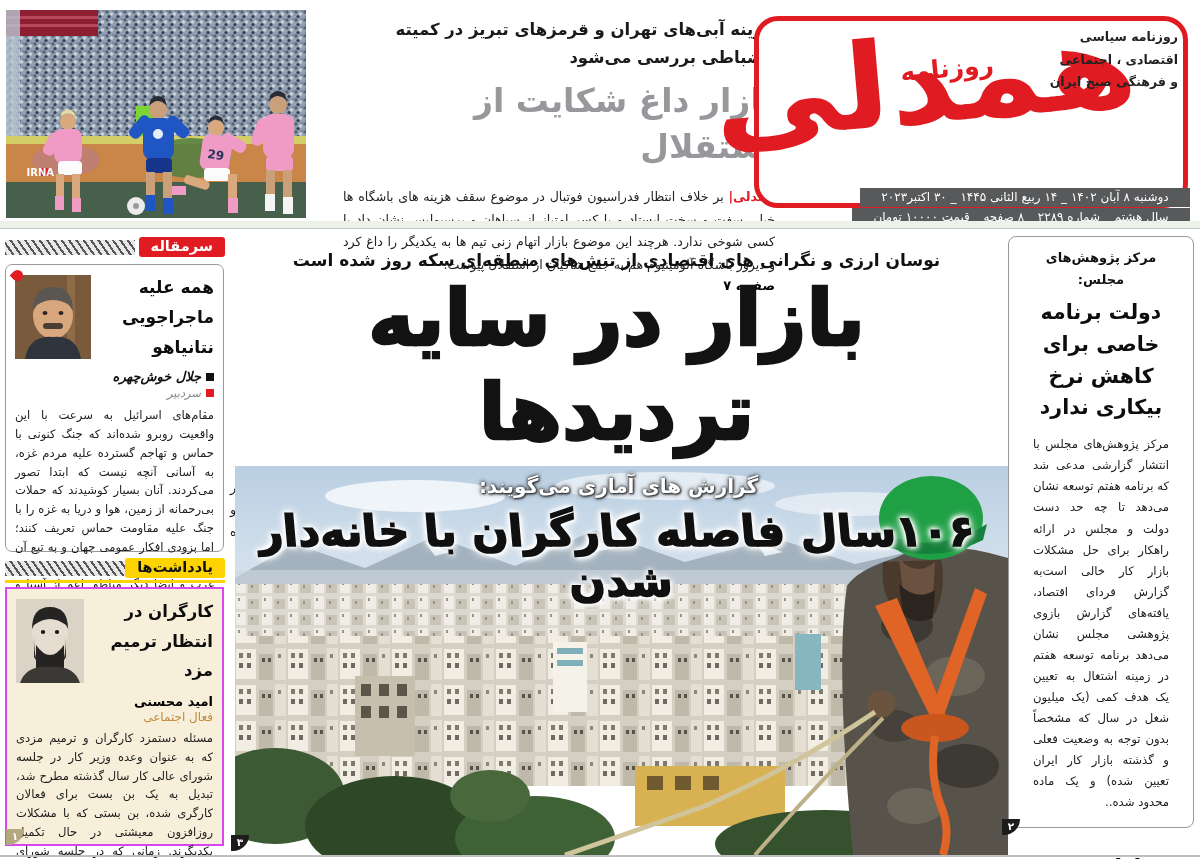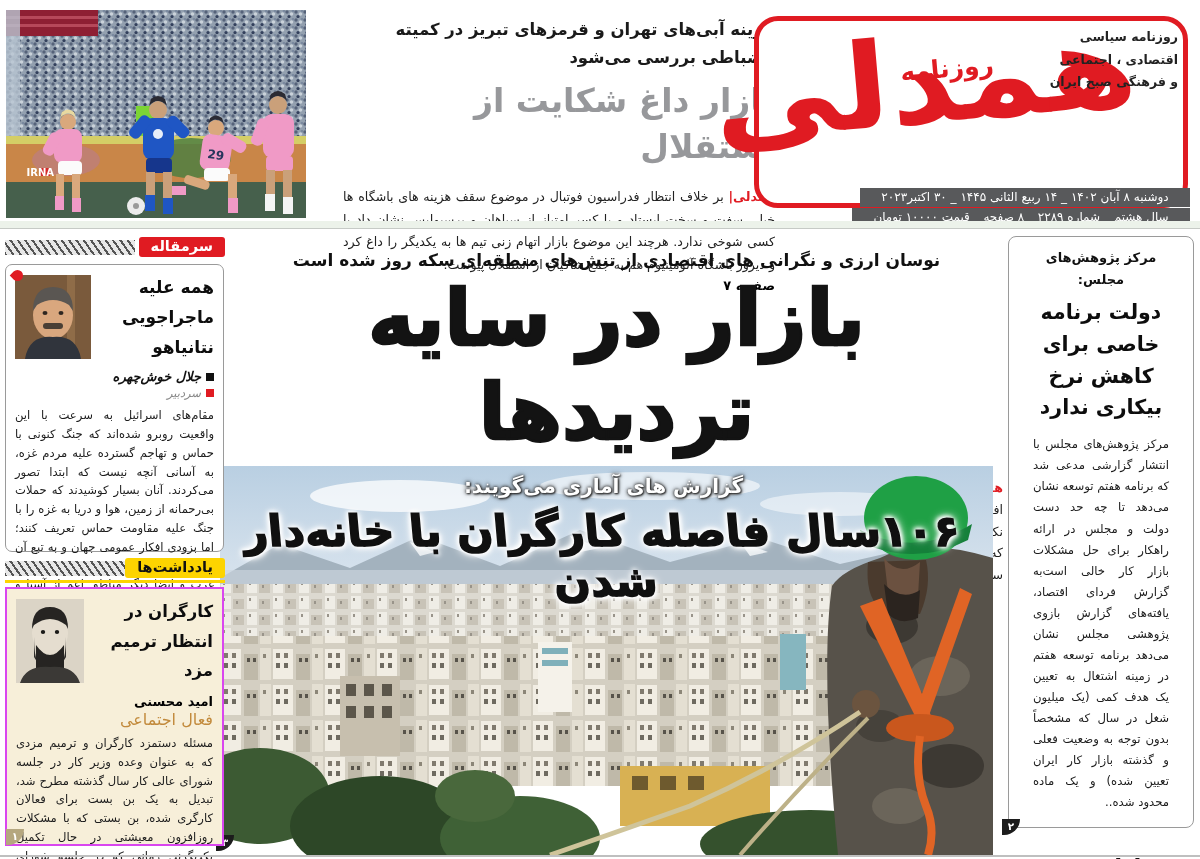--- a/index.html
+++ b/index.html
@@ -30,21 +30,21 @@
 
   
   .lead { position:absolute; left:230px; top:230px; width:773px; }
   .lead-kicker { text-align:center; font-size:17px; font-weight:bold; color:#111; margin-top:20px; }
   .lead-headline { text-align:center; font-size:78px; font-weight:bold; color:#131313; line-height:1.2; letter-spacing:-2px; -webkit-text-stroke:2.5px #131313; margin-top:2px; }
   .lead-cols { display:flex; gap:16px; margin-top:18px; direction:rtl; }
   .lead-col { width:247px; font-size:12.6px; line-height:1.72; text-align:justify; color:#1c1c1c; }
   .lead-pageref { font-weight:bold; }
 
   
-  .big-photo { position:absolute; left:214px; top:466px; width:779px; height:389px; overflow:hidden; }
+  .big-photo { position:absolute; left:229px; top:466px; width:779px; height:389px; overflow:hidden; }
   .photo-kicker { position:absolute; left:0; right:0; top:8px; text-align:center; font-size:20px; font-weight:bold; color:#fff; text-shadow:0 0 3px #333,0 0 5px #333,1px 1px 2px #222; }
   .photo-headline { position:absolute; left:0; right:0; top:40px; text-align:center; font-size:43px; font-weight:bold; color:#101010; transform:skewX(5deg); -webkit-text-stroke:1.5px #101010;
       text-shadow:0 0 5px #fff,0 0 8px #fff,0 0 12px #fff,2px 2px 4px #fff,-2px -2px 4px #fff; }
   .photo-marker { position:absolute; left:2px; bottom:4px; }
 
   
   .pmark { width:18px; height:16px; background:#1c1c1c; border-radius:0 0 16px 0; color:#fff; font-size:10.5px; font-weight:bold; text-align:center; line-height:15px; }
 
   
   .rail { position:absolute; left:1008px; top:236px; width:186px; }
@@ -75,21 +75,21 @@
   .byline .sq { width:8px; height:8px; background:#111; }
   .byline.role { font-weight:normal; font-size:11.5px; color:#888; margin-top:2px; }
   .byline.role .sq { background:#e01b22; }
   .edit-body { clear:both; margin-top:6px; font-size:11.6px; line-height:1.62; text-align:justify; color:#1c1c1c; }
   .edit-footer { font-size:12.5px; font-weight:bold; margin-top:4px; }
 
   .notes-box { position:absolute; left:5px; top:587px; width:219px; height:259px; background:#f7efd9; border:2px solid #d946ef; padding:8px 9px; }
   .notes-photo { float:left; width:68px; height:84px; margin:2px 6px 4px 0; overflow:hidden; filter:grayscale(1) sepia(.25); }
   .notes-headline { font-size:16.5px; font-weight:bold; line-height:1.8; text-align:right; color:#0d0d0d; }
   .notes-author { font-size:13px; font-weight:bold; margin-top:8px; }
-  .notes-role { font-size:16px; color:#c28a3c; margin-top:1px; }
+  .notes-role { font-size:12px; color:#c28a3c; margin-top:1px; }
   .notes-body { clear:both; margin-top:5px; font-size:11.6px; line-height:1.62; text-align:justify; color:#1c1c1c; }
   .notes-marker { position:absolute; left:-1px; bottom:-1px; background:#b5a77f; }
 
   .page-bottom { position:absolute; left:0; top:855px; width:1200px; height:2px; background:#bfbfbf; }
 </style>
 </head>
 <body>
 
 <div class="page">
 

